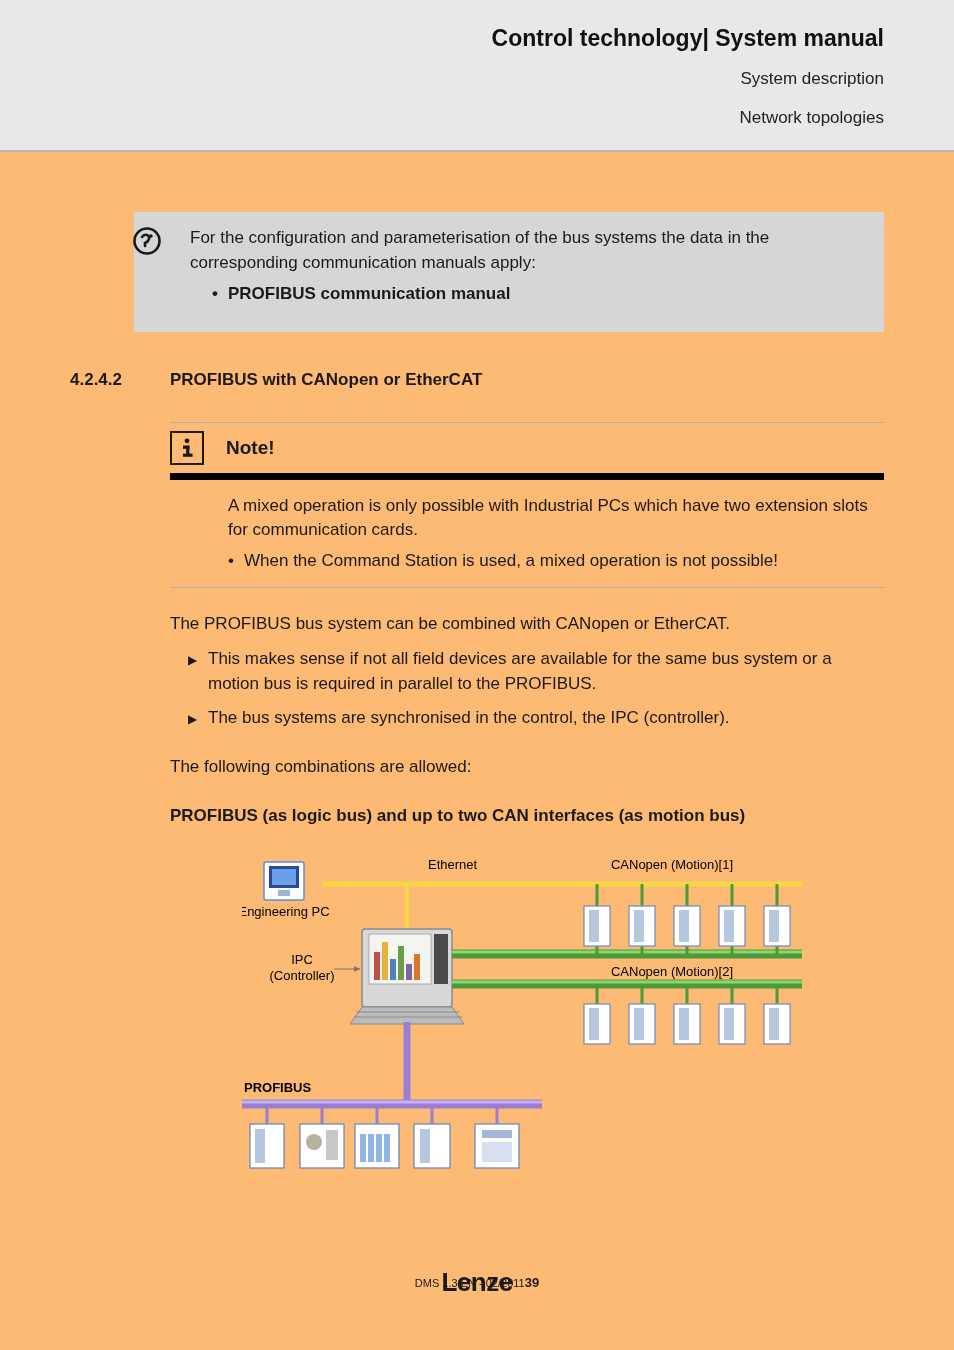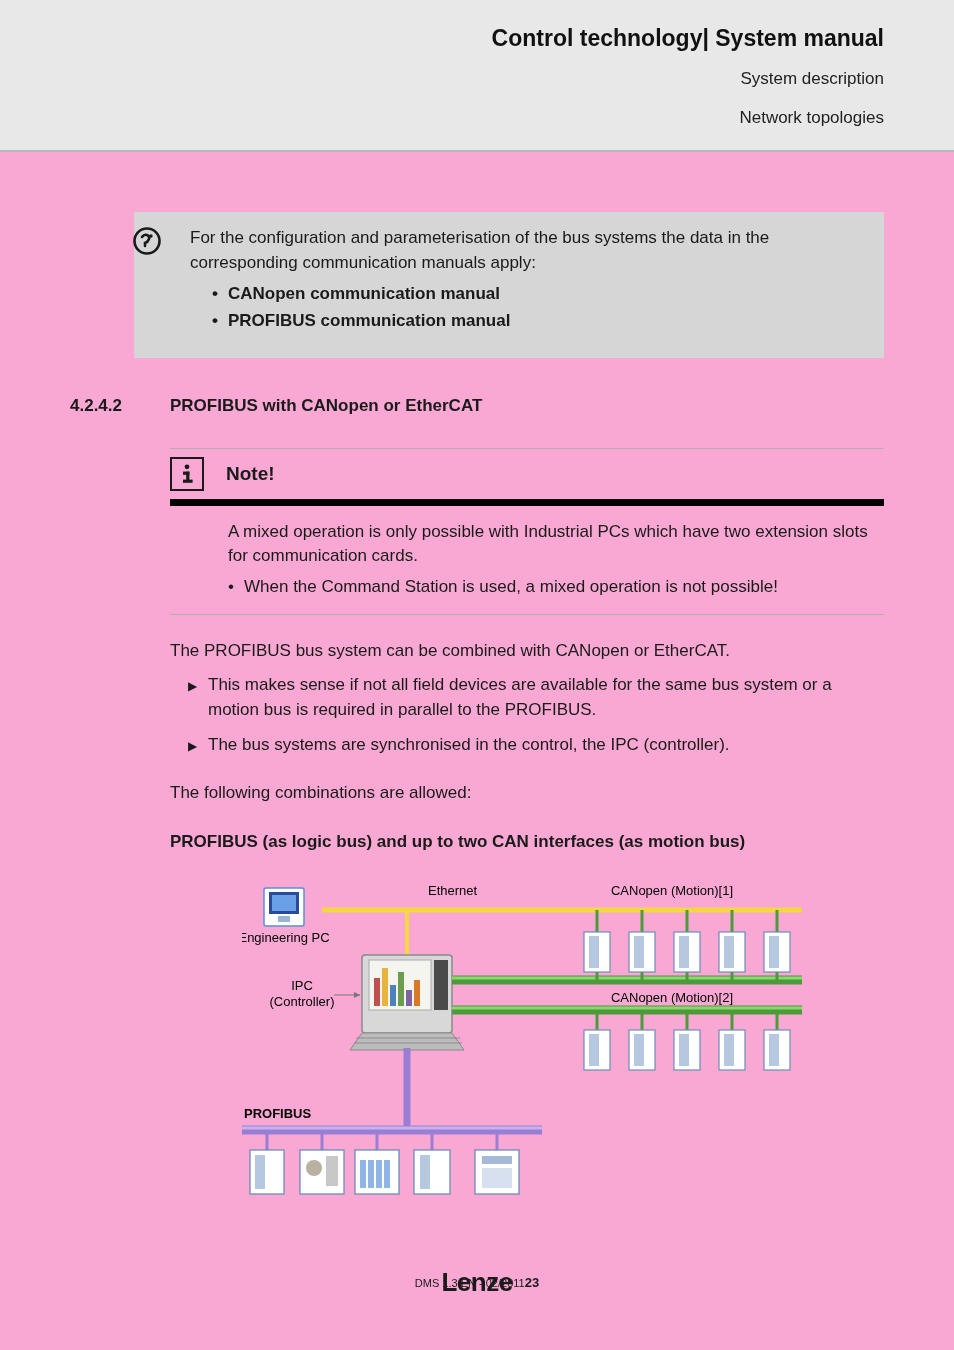--- a/index.html
+++ b/index.html
@@ -4,21 +4,21 @@
 <style>
   * { box-sizing: border-box; margin: 0; padding: 0; }
   html, body { width: 954px; height: 1350px; }
   body {
     background: #e8e8e8;
     font-family: "Segoe UI", "Myriad Pro", Arial, sans-serif;
     color: #1a1a1a;
     position: relative;
   }
   .page {
-    background: #f9a8d4;
+    background: #fdba74;
     width: 954px;
     height: 1350px;
     position: relative;
     padding: 0;
   }
   .header {
     width: 100%;
     padding: 25px 70px 20px 70px;
     text-align: right;
     border-bottom: 2px solid #b8b8b8;
@@ -198,21 +198,20 @@
   <div class="content">
 
     <div class="tip-block">
       <svg class="tip-icon" viewBox="0 0 30 30">
         <circle cx="15" cy="15" r="12.5" fill="none" stroke="#1a1a1a" stroke-width="2.6"></circle>
         <path d="M10 11 Q12 8 15 9 Q18 10 17 13 Q16 16 13 17 L13 20" fill="none" stroke="#1a1a1a" stroke-width="2.6" stroke-linecap="round"></path>
         <circle cx="19" cy="10" r="1.7" fill="#1a1a1a"></circle>
       </svg>
       <div class="tip-text">For the configuration and parameterisation of the bus systems the data in the corresponding communication manuals apply:</div>
       <ul class="tip-bullets">
-        <li>CANopen communication manual</li>
         <li>PROFIBUS communication manual</li>
       </ul>
     </div>
 
     <div class="sec-row">
       <div class="sec-num">4.2.4.2</div>
       <div>PROFIBUS with CANopen or EtherCAT</div>
     </div>
 
     <div class="note-block">
@@ -367,15 +366,15 @@
         <rect x="240" y="286" width="30" height="8" fill="#a6b8d8"></rect>
         <rect x="240" y="298" width="30" height="20" fill="#d6e0ee"></rect>
       </svg>
     </div>
 
   </div>
 
   <div class="footer">
     <div>DMS 1.3 EN - 02/2011</div>
     <div class="footer-center">Lenze</div>
-    <div class="pagenum">23</div>
+    <div class="pagenum">39</div>
   </div>
 </div>
 
 </body></html>

